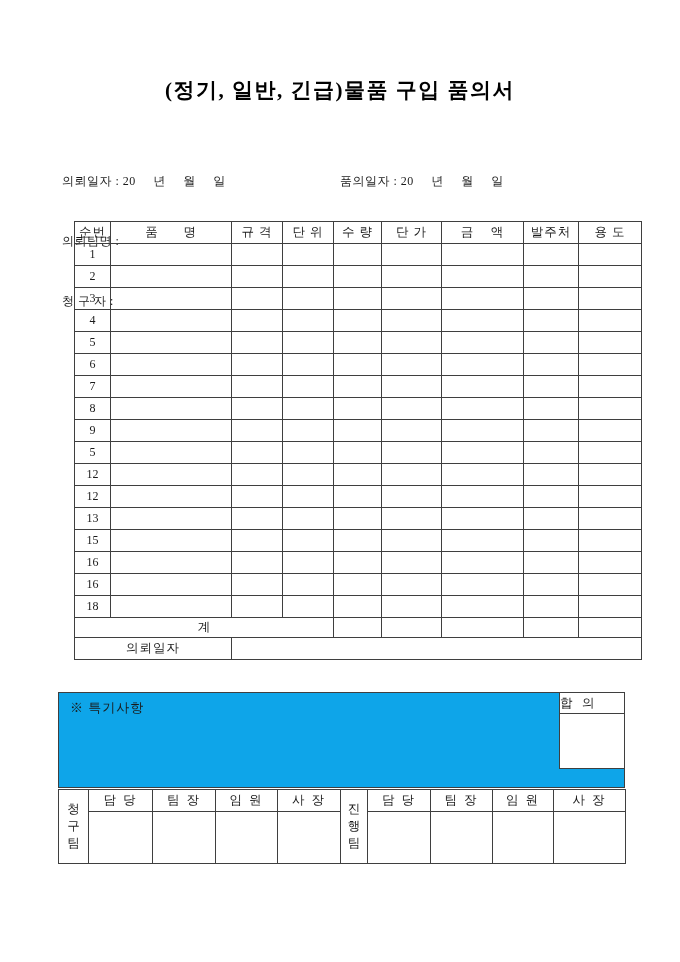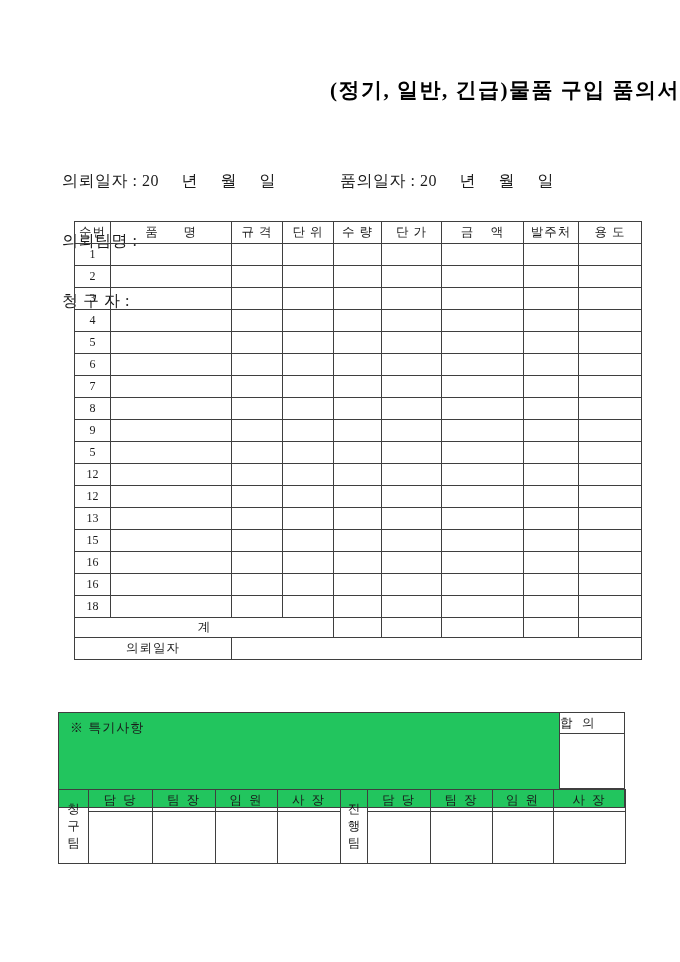--- a/index.html
+++ b/index.html
@@ -3,44 +3,44 @@
 <meta charset="utf-8">
 <style>
   html, body { margin:0; padding:0; background:#ffffff; }
   .page {
     position:relative; width:680px; height:962px; background:#ffffff;
     font-family:"Liberation Serif","DejaVu Serif",serif;
     color:#1a1a1a; overflow:hidden;
   }
   .title {
     position:absolute; top:76px; left:0; width:680px;
-    text-align:right; font-size:21px; font-weight:bold; letter-spacing:1.5px;
+    text-align:center; font-size:21px; font-weight:bold; letter-spacing:1.5px;
     color:#000;
   }
-  .info { position:absolute; font-size:16px; line-height:20px; white-space:pre; letter-spacing:0.5px; }
+  .info { position:absolute; font-size:12px; line-height:20px; white-space:pre; letter-spacing:0.5px; }
   .info-left  { left:62px;  top:131px; }
   .info-right { left:340px; top:131px; }
 
   table { border-collapse:collapse; table-layout:fixed; }
   th, td {
     border:1px solid #3f3f3f; padding:0; margin:0;
     font-weight:normal; font-size:12.5px; text-align:center;
     white-space:pre; overflow:hidden; vertical-align:middle;
   }
 
   .items { position:absolute; left:74px; top:221px; width:567px; }
   .items thead th { height:21px; letter-spacing:1px; }
   .items .irow td { height:21px; }
   .items .trow td { height:19px; }
   .items .drow td { height:21px; letter-spacing:1px; }
   .items .num { font-size:12px; }
 
   .notes-box {
-    position:absolute; left:58px; top:712px; width:565px; height:94px;
-    border:1px solid #3f3f3f; background:#22c55e;
+    position:absolute; left:58px; top:692px; width:565px; height:94px;
+    border:1px solid #3f3f3f; background:#0ea5e9;
   }
   .notes-label { position:absolute; left:11px; top:6px; font-size:13px; letter-spacing:1px; white-space:pre; }
   .agree-box {
     position:absolute; top:-1px; right:-1px; width:64px; height:75px;
     border:1px solid #3f3f3f; background:#fff;
   }
   .agree-header {
     height:20px; line-height:20px; border-bottom:1px solid #3f3f3f;
     text-align:left; font-size:12.5px; white-space:pre;
   }

